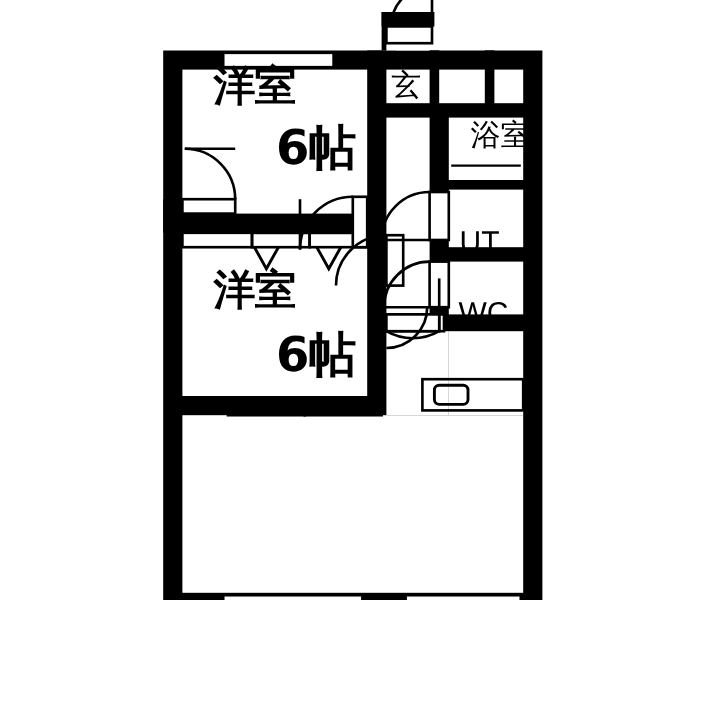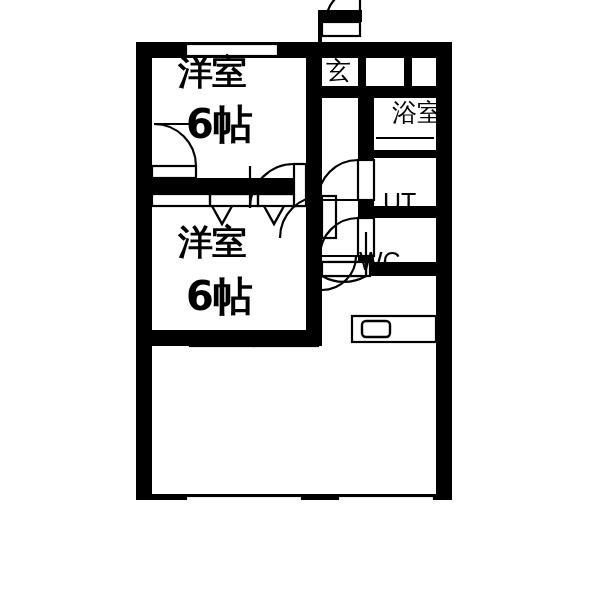--- a/index.html
+++ b/index.html
@@ -46,20 +46,21 @@
     font-weight: bold;
     letter-spacing: -1px;
   }
   .label-room-name {
     font-size: 35px;
     font-weight: bold;
   }
   .label-room-size {
     font-size: 40px;
     font-weight: bold;
+    margin-left: 44px;
   }
   .label-ldk {
     font-size: 58px;
     font-weight: bold;
     letter-spacing: -2px;
   }
   .label-small-kanji {
     font-size: 25px;
     font-weight: normal;
     font-family: "DejaVu Sans", "Liberation Sans", sans-serif;
@@ -247,16 +248,16 @@
   <div class="label label-room-name label-big" style="left:178px; top:225px;">洋室</div>
   <div class="label label-room-size label-big" style="left:186px; top:276px;">6帖</div>
 
 
   <div class="label label-small-kanji" style="left:326px; top:58px;">玄</div>
 
   <div class="label label-small-kanji" style="left:392px; top:100px;">浴室</div>
 
   <div class="label label-latin" style="left:383px; top:162px;">UT</div>
 
-  <div class="label label-latin" style="left:359px; top:221px;">WC</div>
+  <div class="label label-latin" style="left:382px; top:221px;">WC</div>
 
 
 </div>
 
 </body></html>

